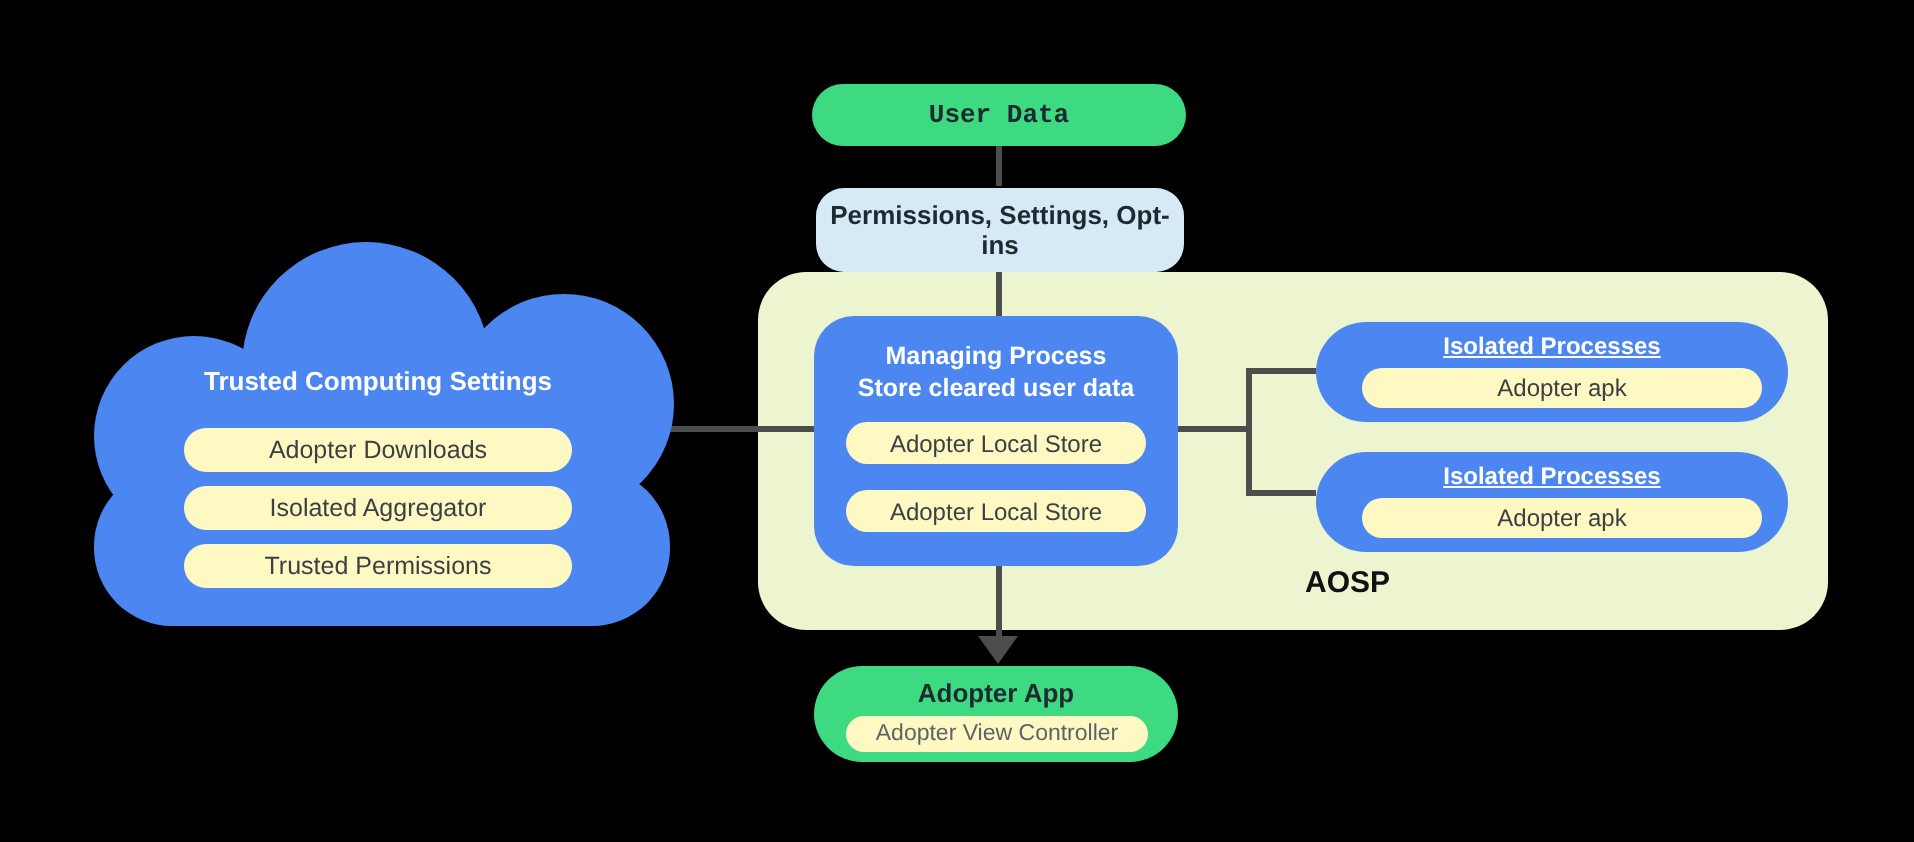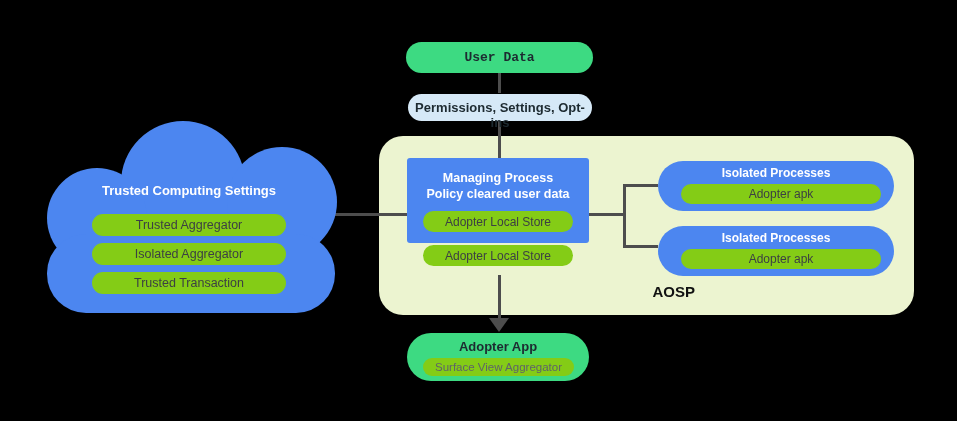--- a/index.html
+++ b/index.html
@@ -5,33 +5,33 @@
   html,body{margin:0;padding:0;background:#000;}
   #canvas{
     position:relative;width:957px;height:421px;overflow:hidden;
     background:var(--background,#000);
     font-family:"Liberation Sans",sans-serif;
     -webkit-font-smoothing:antialiased;
   }
   .abs{position:absolute;}
   .line{position:absolute;background:var(--line,#4d4d4d);}
   .pill{
-    position:absolute;background:#84cc16;border-radius:999px;
+    position:absolute;background:#fef9c3;border-radius:999px;
     display:flex;align-items:center;justify-content:center;
     color:var(--text-gray,#3c4043);white-space:nowrap;
   }
   .panel-label{font-weight:bold;color:#111;}
   .blue-box{position:absolute;background:var(--blue,#4c86f0);}
   .green-box{position:absolute;background:var(--green,#3dda82);}
   .box-title{
     position:absolute;left:0;right:0;text-align:center;
     font-weight:bold;color:#fff;white-space:pre-line;
   }
   .dark-title{color:var(--text-dark,#202124);}
-  .underlined{}
+  .underlined{text-decoration:underline;}
   .arrow-down{
     position:absolute;width:0;height:0;
     border-left:10px solid transparent;border-right:10px solid transparent;
     border-top:14px solid var(--line,#4d4d4d);
   }
 </style>
 </head>
 <body>
 
 <div id="canvas">
@@ -51,47 +51,47 @@
 
   <svg class="abs" style="left:45px;top:119px;" width="292" height="195" viewBox="0 0 292 195">
     <g fill="var(--blue,#4c86f0)">
       <circle cx="138" cy="64" r="62"></circle>
       <circle cx="52" cy="99" r="50"></circle>
       <circle cx="237" cy="83" r="55"></circle>
       <rect x="2" y="115" width="288" height="79" rx="39"></rect>
     </g>
   </svg>
   <div class="abs" style="left:69px;top:183px;width:240px;text-align:center;font-weight:bold;font-size:13px;color:#fff;">Trusted Computing Settings</div>
-  <div class="pill" style="left:92px;top:214px;width:194px;height:22px;font-size:12.5px;">Trusted Aggregator</div>
+  <div class="pill" style="left:92px;top:214px;width:194px;height:22px;font-size:12.5px;">Adopter Downloads</div>
   <div class="pill" style="left:92px;top:243px;width:194px;height:22px;font-size:12.5px;">Isolated Aggregator</div>
-  <div class="pill" style="left:92px;top:272px;width:194px;height:22px;font-size:12.5px;">Trusted Transaction</div>
+  <div class="pill" style="left:92px;top:272px;width:194px;height:22px;font-size:12.5px;">Trusted Permissions</div>
 
   <div class="green-box" style="left:406px;top:42px;width:187px;height:31px;border-radius:16px;font-family:Liberation Mono, monospace;">
     <div class="box-title dark-title" style="top:8px;font-size:13px;">User Data</div>
   </div>
 
-  <div class="abs" style="left:408px;top:94px;width:184px;height:27px;border-radius:14px;background:var(--light-blue,#d6e9f7);">
+  <div class="abs" style="left:408px;top:94px;width:184px;height:42px;border-radius:14px;background:var(--light-blue,#d6e9f7);">
     <div class="box-title dark-title" style="top:6px;font-size:13px;">Permissions,  Settings, Opt-ins</div>
   </div>
 
-  <div class="blue-box" style="left:407px;top:158px;width:182px;height:85px;border-radius:3px;">
+  <div class="blue-box" style="left:407px;top:158px;width:182px;height:125px;border-radius:20px;">
     <div class="box-title" style="top:13px;font-size:12.5px;">Managing Process</div>
-    <div class="box-title" style="top:29px;font-size:12.5px;">Policy cleared user data</div>
+    <div class="box-title" style="top:29px;font-size:12.5px;">Store cleared user data</div>
     <div class="pill" style="left:16px;top:53px;width:150px;height:21px;font-size:12px;">Adopter Local Store</div>
     <div class="pill" style="left:16px;top:87px;width:150px;height:21px;font-size:12px;">Adopter Local Store</div>
   </div>
 
   <div class="blue-box" style="left:658px;top:161px;width:236px;height:50px;border-radius:25px;">
     <div class="box-title underlined" style="top:5px;font-size:12px;">Isolated Processes</div>
     <div class="pill" style="left:23px;top:23px;width:200px;height:20px;font-size:12px;">Adopter apk</div>
   </div>
 
   <div class="blue-box" style="left:658px;top:226px;width:236px;height:50px;border-radius:25px;">
     <div class="box-title underlined" style="top:5px;font-size:12px;">Isolated Processes</div>
     <div class="pill" style="left:23px;top:23px;width:200px;height:20px;font-size:12px;">Adopter apk</div>
   </div>
 
   <div class="green-box" style="left:407px;top:333px;width:182px;height:48px;border-radius:24px;">
     <div class="box-title dark-title" style="top:6px;font-size:13px;">Adopter App</div>
-    <div class="pill" style="left:16px;top:25px;width:151px;height:18px;font-size:11.5px;color:var(--text-light-gray,#5f6368);">Surface View Aggregator</div>
+    <div class="pill" style="left:16px;top:25px;width:151px;height:18px;font-size:11.5px;color:var(--text-light-gray,#5f6368);">Adopter View Controller</div>
   </div>
 
 </div>
 
 </body></html>

